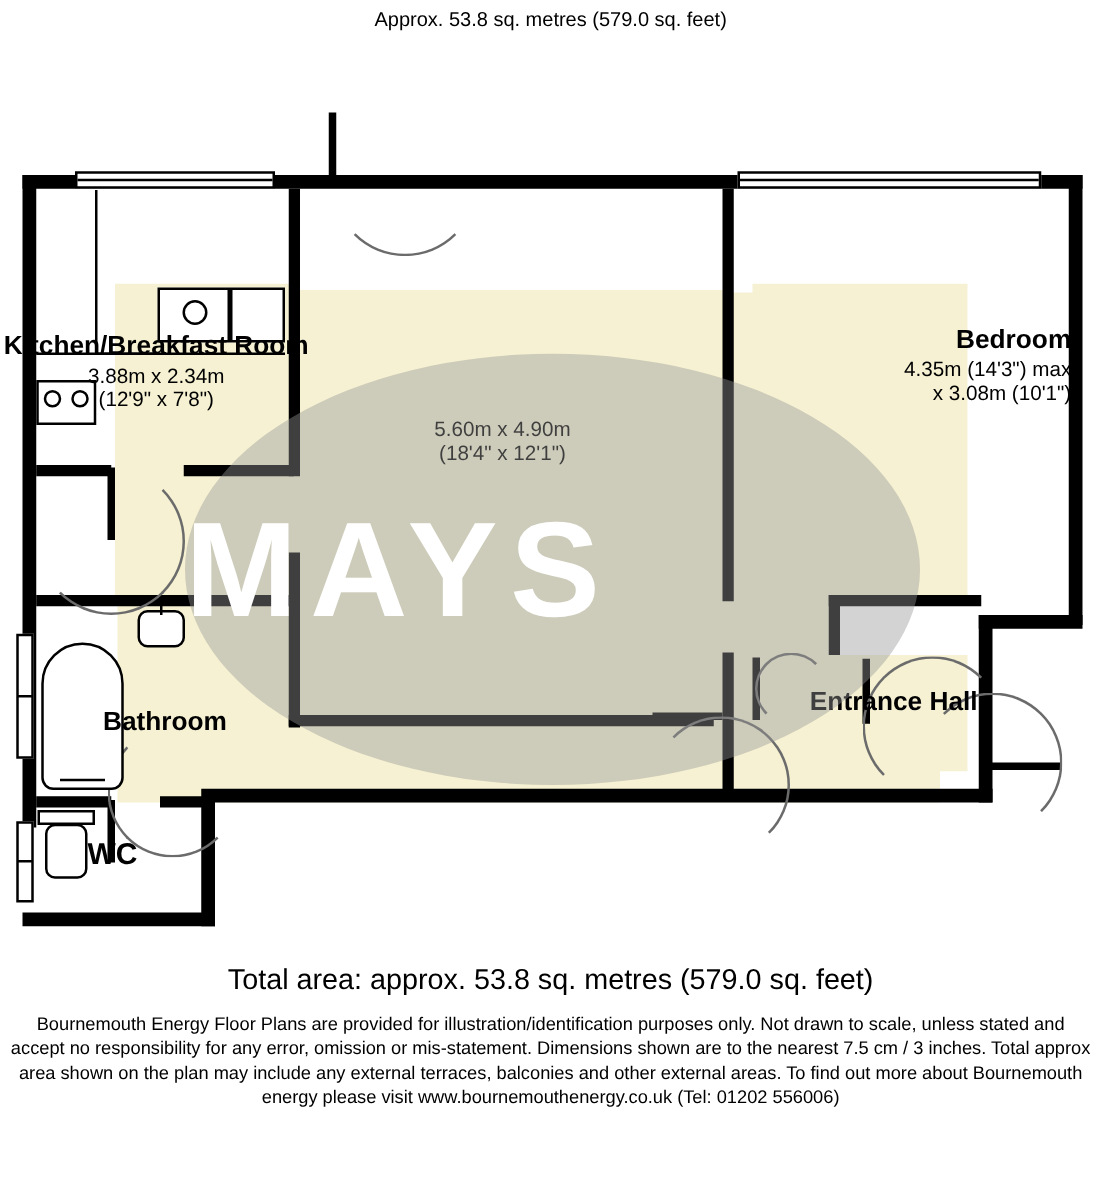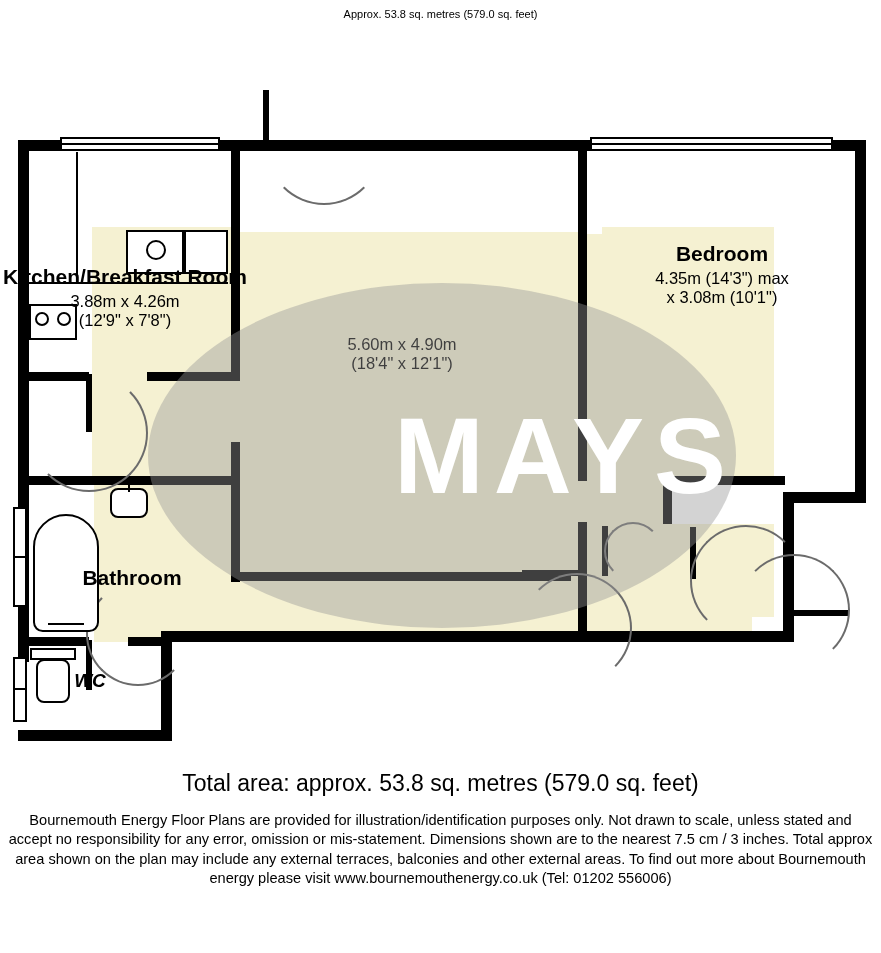--- a/index.html
+++ b/index.html
@@ -29,21 +29,21 @@
     width: 881px;
     text-align: center;
   }
   .floor-title {
     font-size: 25px;
     font-weight: bold;
     margin-top: 6px;
     letter-spacing: 0.2px;
   }
   .floor-sub {
-    font-size: 11px;
+    font-size: 16px;
     margin-top: 8px;
   }
 
   
   .plan {
     position: absolute;
     left: 0;
     top: 82px;
     width: 881px;
     height: 680px;
@@ -128,34 +128,34 @@
     font-size: 16.5px;
     display: block;
     margin-top: 3px;
     white-space: nowrap;
   }
   .label .dim2 {
     font-size: 16.5px;
     display: block;
     white-space: nowrap;
   }
-  .label.small .rname { font-size: 19px; font-style: italic; }
+  .label.small .rname { font-size: 24px; }
 
   
   .watermark {
     position: absolute;
     left: 148px;
     top: 201px;
     width: 588px;
     height: 345px;
     background: rgba(150,150,150,0.42);
     border-radius: 50%;
     display: flex;
     align-items: center;
-    justify-content: flex-end;
+    justify-content: flex-start;
     pointer-events: none;
   }
   .watermark span {
     font-size: 108px;
     font-weight: bold;
     color: #ffffff;
     letter-spacing: 10px;
   }
 
   
@@ -283,43 +283,46 @@
     <div class="thin" style="left:48px; top:541px; width:36px; height:2px;"></div>
 
     <div class="fixture soft" style="left:110px; top:406px; width:38px; height:30px;"></div>
     <div class="thin" style="left:128px; top:400px; width:2px; height:10px;"></div>
 
     <div class="fixture soft" style="left:36px; top:577px; width:34px; height:44px;"></div>
     <div class="fixture" style="left:30px; top:566px; width:46px; height:12px;"></div>
 
     <div class="label" style="left:0px; top:183px; width:250px;">
       <span class="rname two">Kitchen/Breakfast Room</span>
-      <span class="dim">3.88m x 4.26m</span>
+      <span class="dim">3.88m x 2.34m</span>
       <span class="dim2">(12'9" x 7'8")</span>
     </div>
 
     <div class="label" style="left:272px; top:250px; width:260px;">
       <span class="dim">5.60m x 4.90m</span>
       <span class="dim2">(18'4" x 12'1")</span>
     </div>
 
-    <div class="label" style="left:587px; top:160px; width:270px;">
+    <div class="label" style="left:587px; top:178px; width:270px;text-align:right;">
       <span class="rname">Bedroom</span>
       <span class="dim">4.35m (14'3") max</span>
       <span class="dim2">x 3.08m (10'1")</span>
     </div>
 
     <div class="label" style="left:37px; top:484px; width:190px;">
       <span class="rname">Bathroom</span>
     </div>
 
     <div class="label small" style="left:40px; top:588px; width:100px;">
       <span class="rname">WC</span>
     </div>
 
+    <div class="label" style="left:620px; top:468px; width:190px;">
+      <span class="rname two">Entrance Hall</span>
+    </div>
 
     <div class="watermark">
       <span>MAYS</span>
     </div>
 
   </div>
 
   <div class="footer">
     <div class="total-area">Total area: approx. 53.8 sq. metres (579.0 sq. feet)</div>
     <div class="disclaimer">Bournemouth Energy Floor Plans are provided for illustration/identification purposes only. Not drawn to scale, unless stated and accept no responsibility for any error, omission or mis-statement. Dimensions shown are to the nearest 7.5 cm / 3 inches. Total approx area shown on the plan may include any external terraces, balconies and other external areas. To find out more about Bournemouth energy please visit www.bournemouthenergy.co.uk (Tel: 01202 556006)</div>

